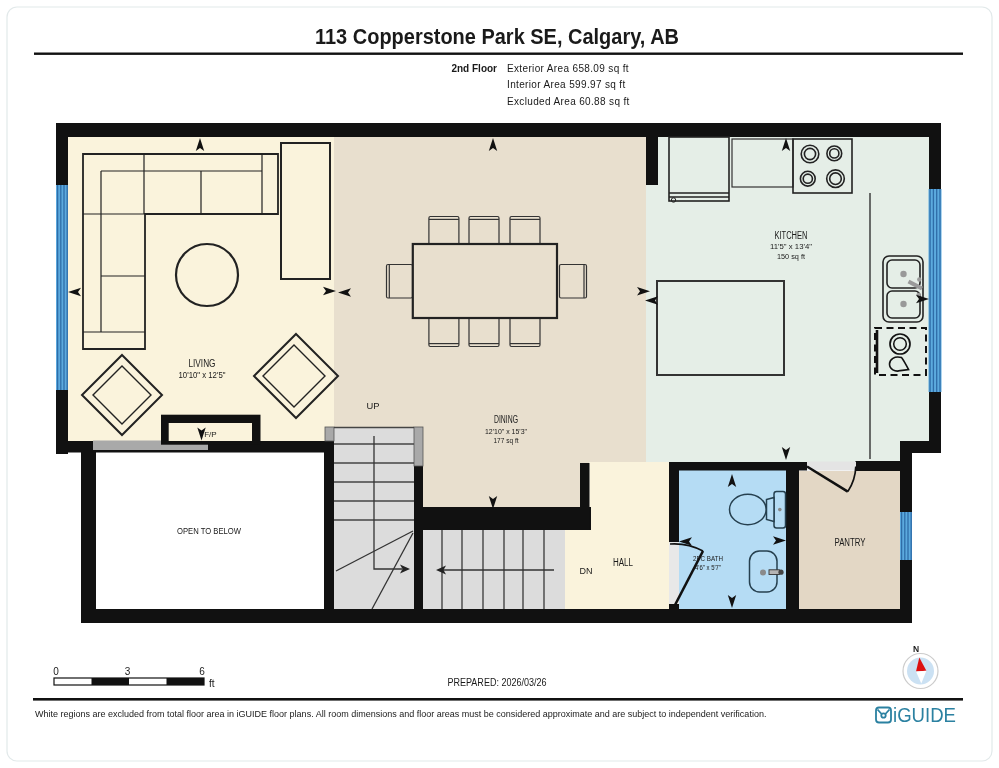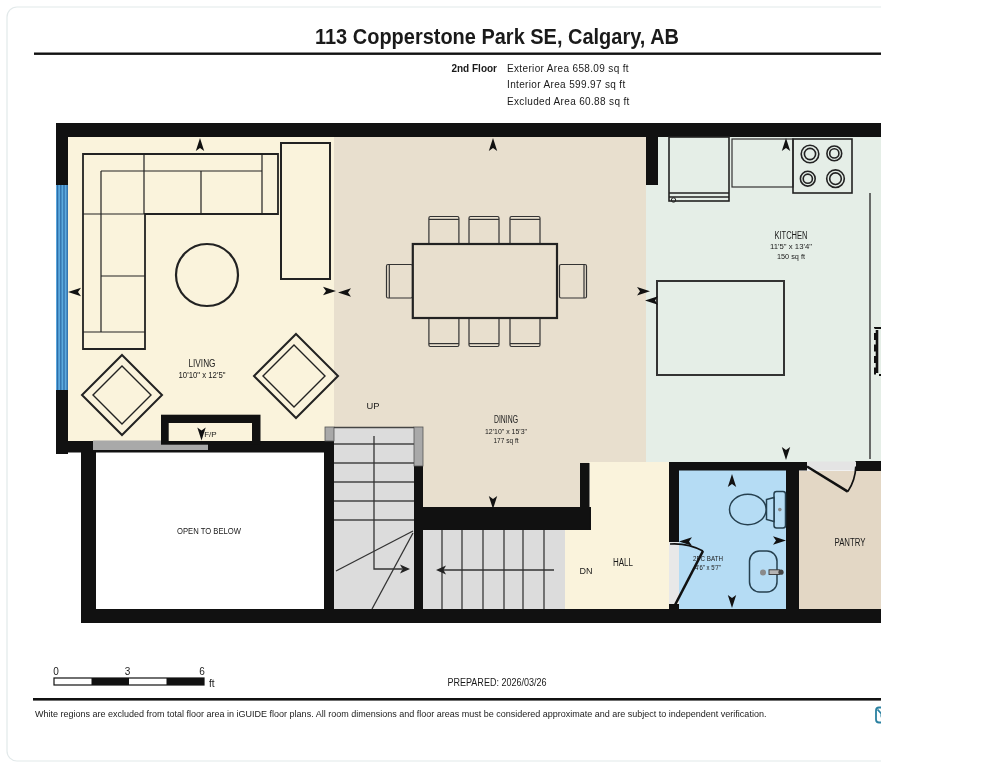--- a/index.html
+++ b/index.html
@@ -1,16 +1,16 @@
 <!DOCTYPE html>
 <html><head>
 <meta charset="utf-8">
 <style>
 html,body{margin:0;padding:0;background:#fff;}
-#page{position:relative;width:881px;height:768px;background:#fff;overflow:hidden;
+#page{position:relative;width:999px;height:768px;background:#fff;overflow:hidden;
 font-family:"Liberation Sans",sans-serif;text-align:right;}
 svg text{font-family:"Liberation Sans",sans-serif;fill:#1a1a1a;}
 </style>
 </head>
 <body>
 <div id="page">
 <svg width="999" height="768" viewBox="0 0 999 768">
 
 <rect x="7" y="7" width="985" height="754" rx="10" fill="none" stroke="#e2e9ea" stroke-width="1.2"></rect>
 

